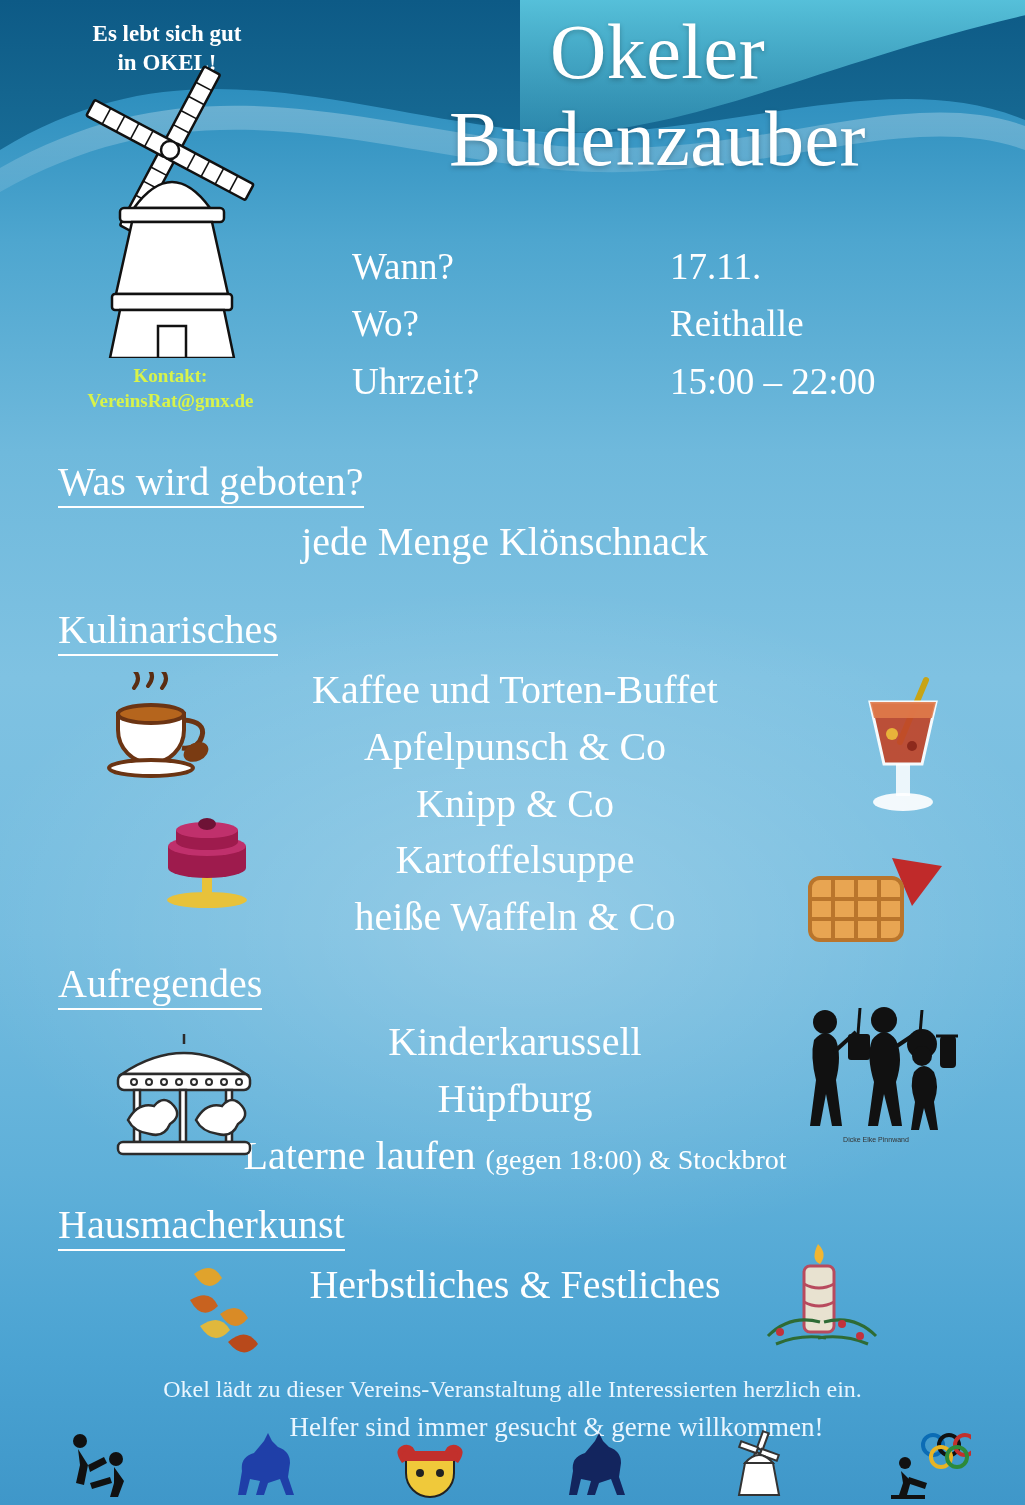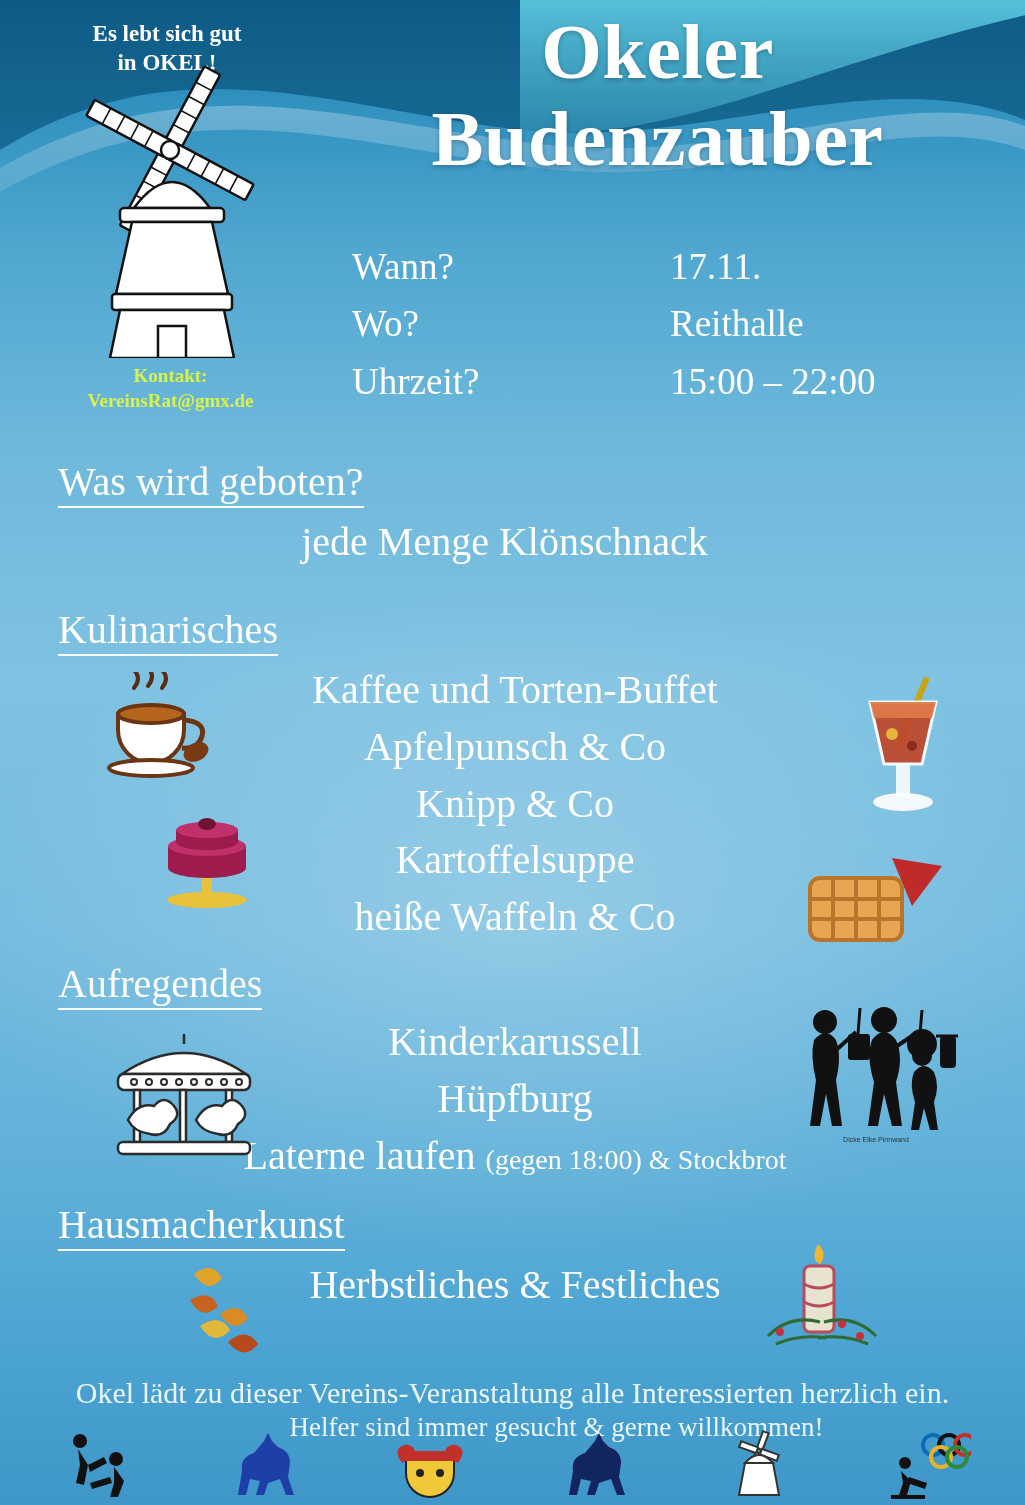--- a/index.html
+++ b/index.html
@@ -88,21 +88,21 @@
     color: #d8f34a;
     font-weight: bold;
   }
   .title {
     position: absolute;
     left: 300px; top: 8px;
     width: 715px;
     text-align: center;
     font-size: 78px;
     line-height: 1.12;
-    font-weight: bold;
+    font-weight: normal;
     letter-spacing: 0.5px;
     text-shadow: 0 2px 5px rgba(0,0,0,0.25);
   }
   .title .line2 { display: block; }
 
   .qa {
     position: absolute;
     left: 352px; top: 238px;
     width: 640px;
     font-size: 37px;
@@ -137,21 +137,21 @@
   #t-aufregendes { left: 120px; top: 1014px; width: 790px; }
   #t-aufregendes .small { font-size: 28px; text-align: center; }
 
   #h-hausmacher { left: 58px; top: 1205px; }
   #t-hausmacher { left: 150px; top: 1257px; width: 730px; }
 
   .footer1 {
     position: absolute;
     left: 0; top: 1376px; width: 1025px;
     text-align: center;
-    font-size: 30px;
+    font-size: 24px;
     color: #eaf6ff;
   }
   .footer2 {
     position: absolute;
     left: 0; top: 1412px; width: 1025px;
     text-align: center;
     font-size: 27px;
     color: #eaf6ff;
     margin-left: 44px;
   }

